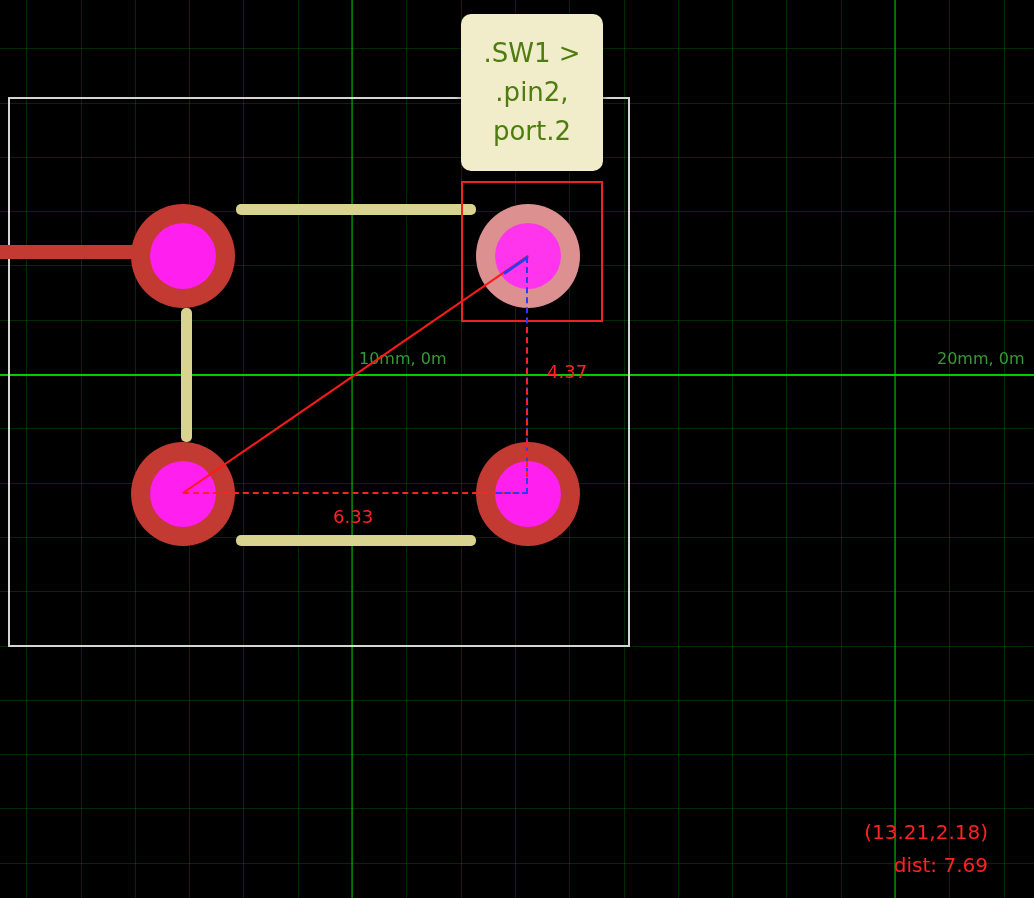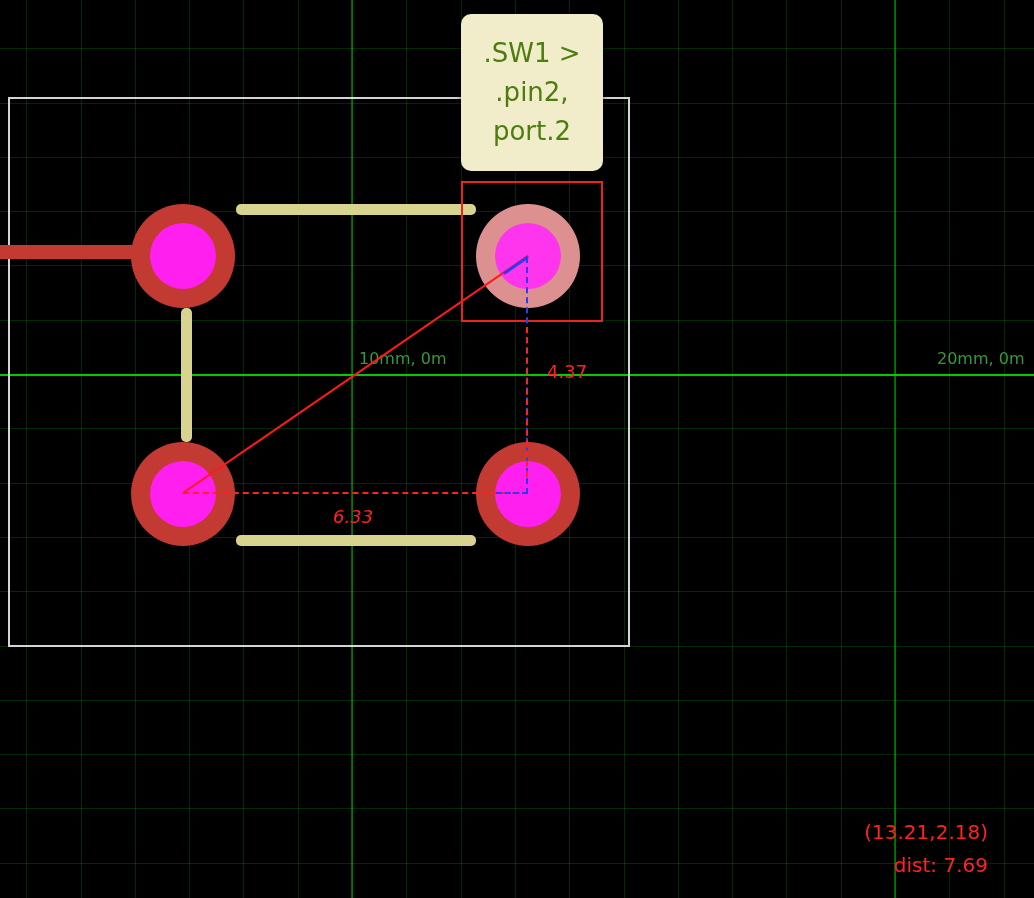--- a/index.html
+++ b/index.html
@@ -43,21 +43,21 @@
   #measure-diagonal{left:183px;top:492px;width:419px;height:2px;background:#ff1a1a;
                     transform-origin:0 50%;transform:rotate(-34.5deg);}
   #measure-tip{left:504px;top:272px;width:29px;height:3px;background:#2b3cf2;
                transform-origin:0 50%;transform:rotate(-34.5deg);z-index:31;}
   #guide-dy-blue{left:526px;top:257px;width:0;height:237px;border-left:2px dashed #2b3cf2;}
   #measure-dy-red{left:526px;top:327px;width:0;height:150px;border-left:2px dashed #ff2222;z-index:32;}
   #measure-dx-red{left:183px;top:492px;width:345px;height:0;border-top:2px dashed #ff2222;}
   #guide-dx-blue{left:496px;top:492px;width:32px;height:0;border-top:2px dashed #2b3cf2;z-index:32;}
   .measure-label{position:absolute;color:#ff2222;font-size:18px;z-index:33;}
   #label-dy{left:519px;top:361px;margin-left:28px;}
-  #label-dx{left:333px;top:506px;font-style:italic;}
+  #label-dx{left:333px;top:506px;}
 
   
   .tooltip{position:absolute;left:461px;top:14px;width:142px;height:157px;background:#f1ecca;
            border-radius:10px;display:flex;align-items:center;justify-content:flex-end;
            text-align:center;font-size:26px;line-height:1.5;color:#4d7c0f;padding:0 5px;
            box-sizing:border-box;z-index:50;box-shadow:0 2px 6px rgba(0,0,0,0.5);}
 
   
   .watermark{position:absolute;right:22px;bottom:16px;font-size:20px;line-height:33px;
              color:rgba(255,255,255,0.3);z-index:55;white-space:nowrap;}

